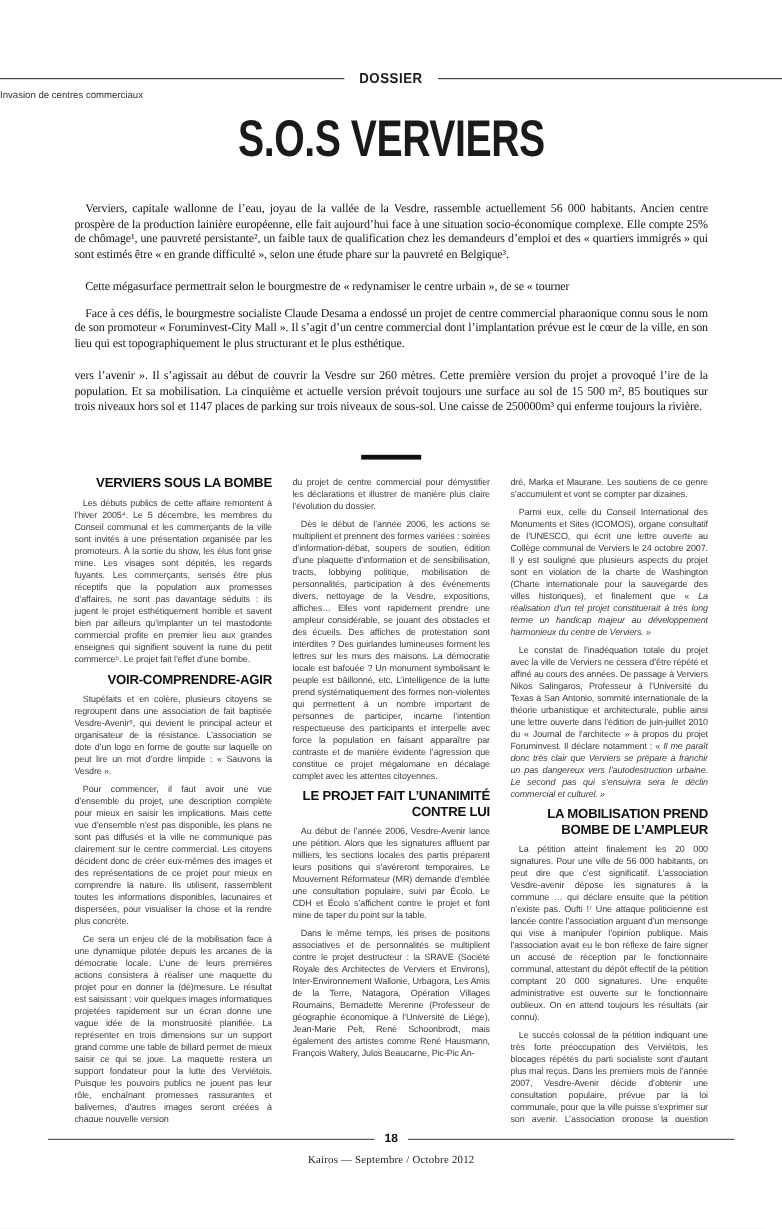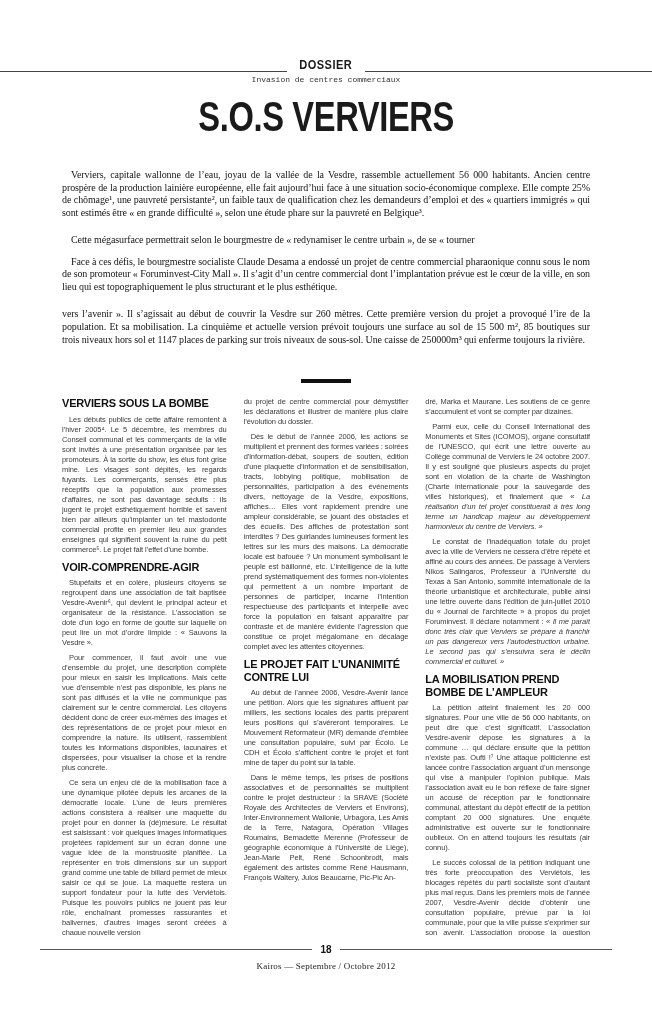--- a/index.html
+++ b/index.html
@@ -7,32 +7,32 @@
     position:relative;
     width:652px;height:1024px;
     margin:0 auto;
     background:#ffffff;
     font-family:"Liberation Sans",sans-serif;
     color:#1a1a1a;
     overflow:hidden;
   }
   
   .kicker-row{
-    display:flex;align-items:flex-end;
+    display:flex;align-items:center;
     margin-top:58px;
   }
   .kicker-rule{flex:1;height:1px;background:#444;}
   .kicker{
     padding:0 10px;
     font-size:12px;font-weight:bold;letter-spacing:.5px;
     transform:scaleX(.92);
   }
   .subtitle{
-    text-align:center;
-    font-family:Liberation Mono, monospace;
+    text-align:left;
+    font-family:Liberation Sans, sans-serif;
     font-size:8px;color:#333;
     margin-top:3px;
   }
   .title-wrap{text-align:center;margin-top:9px;height:50px;}
   .title{
     display:inline-block;
     font-size:43px;font-weight:bold;line-height:46px;
     letter-spacing:-.5px;
     transform:scaleX(.76);transform-origin:center;
     white-space:nowrap;
@@ -61,21 +61,21 @@
     height:538px;overflow:hidden;
     font-size:7.5px;line-height:10px;
     letter-spacing:-.1px;
     text-align:justify;
     color:#3c3c3c;
   }
   .body-cols p{margin:0 0 5px 0;text-indent:7px;}
   .body-cols p.noindent{text-indent:0;}
   .body-cols h2{
     margin:6px 0 5px 0;
-    text-align:left;text-indent:0;
+    text-align:right;text-indent:0;
     font-size:11px;line-height:12.5px;
     font-weight:bold;color:#111;
     letter-spacing:-.2px;
   }
   .body-cols h2:first-child{margin-top:0;}
   .quote{font-style:italic;}
   
   .footer{
     position:absolute;left:40px;right:40px;top:944px;
   }

